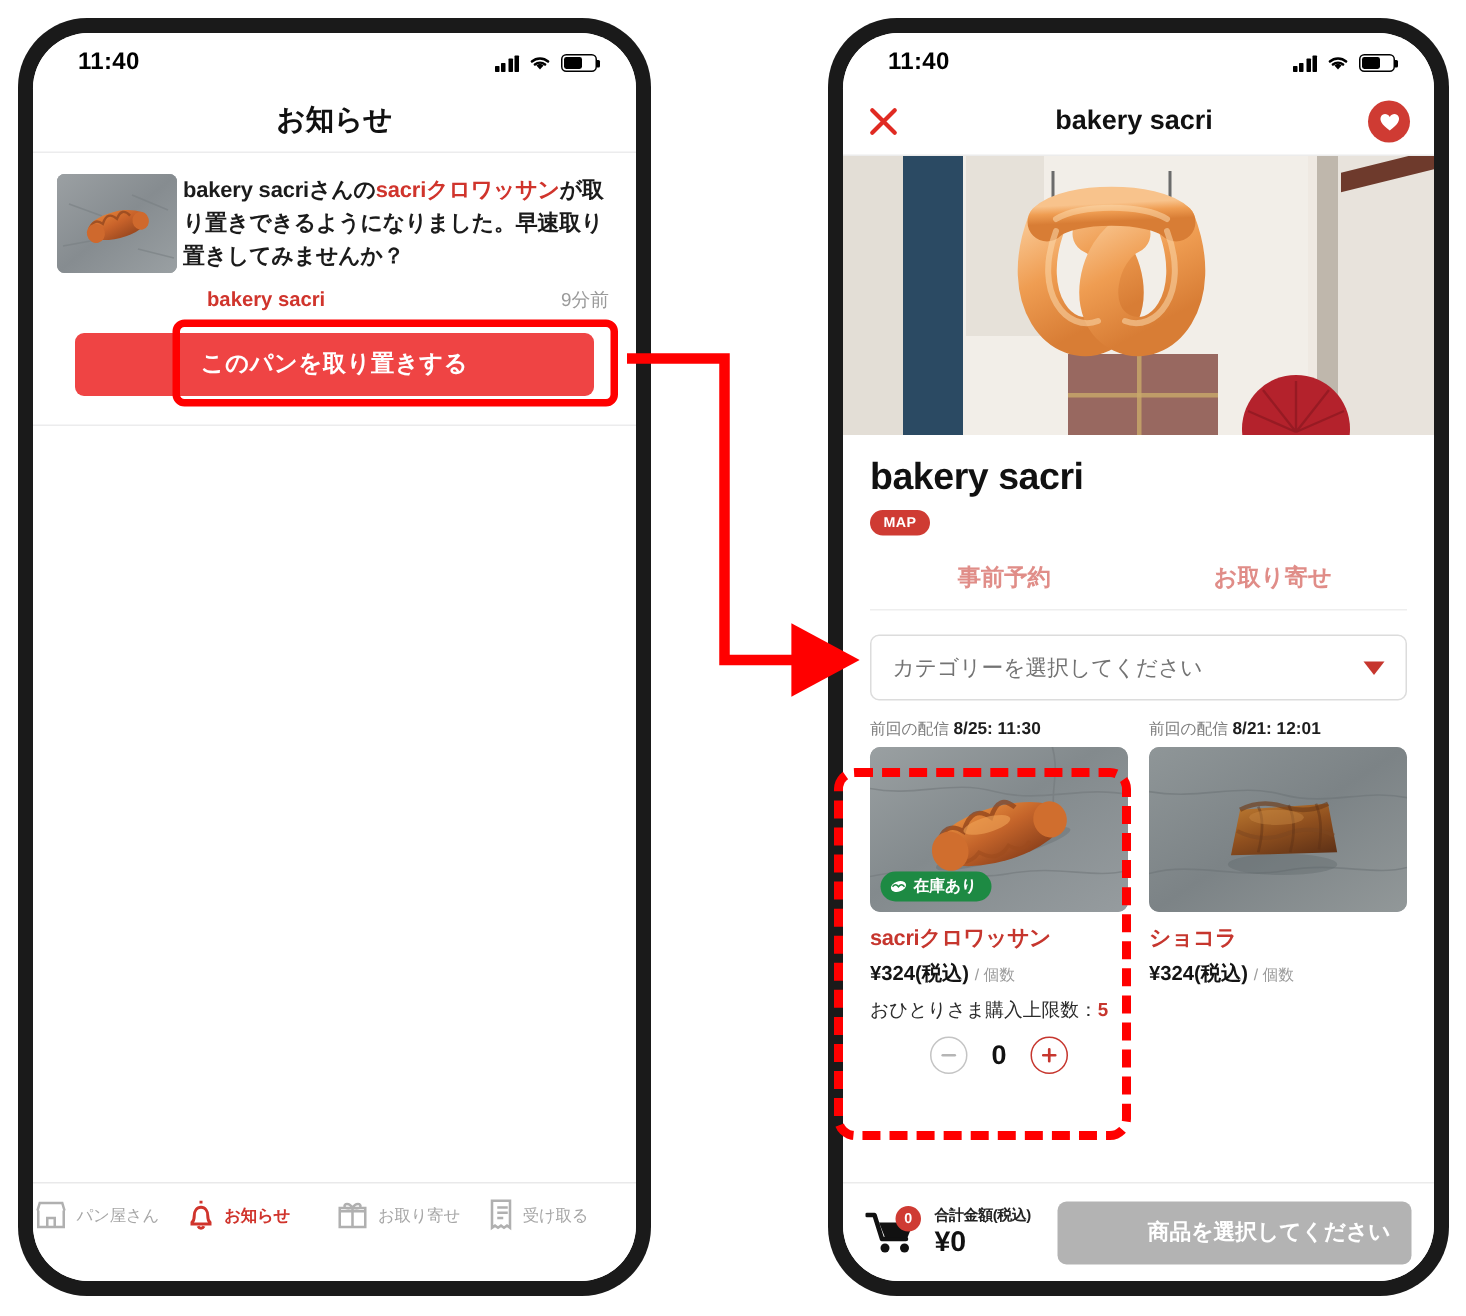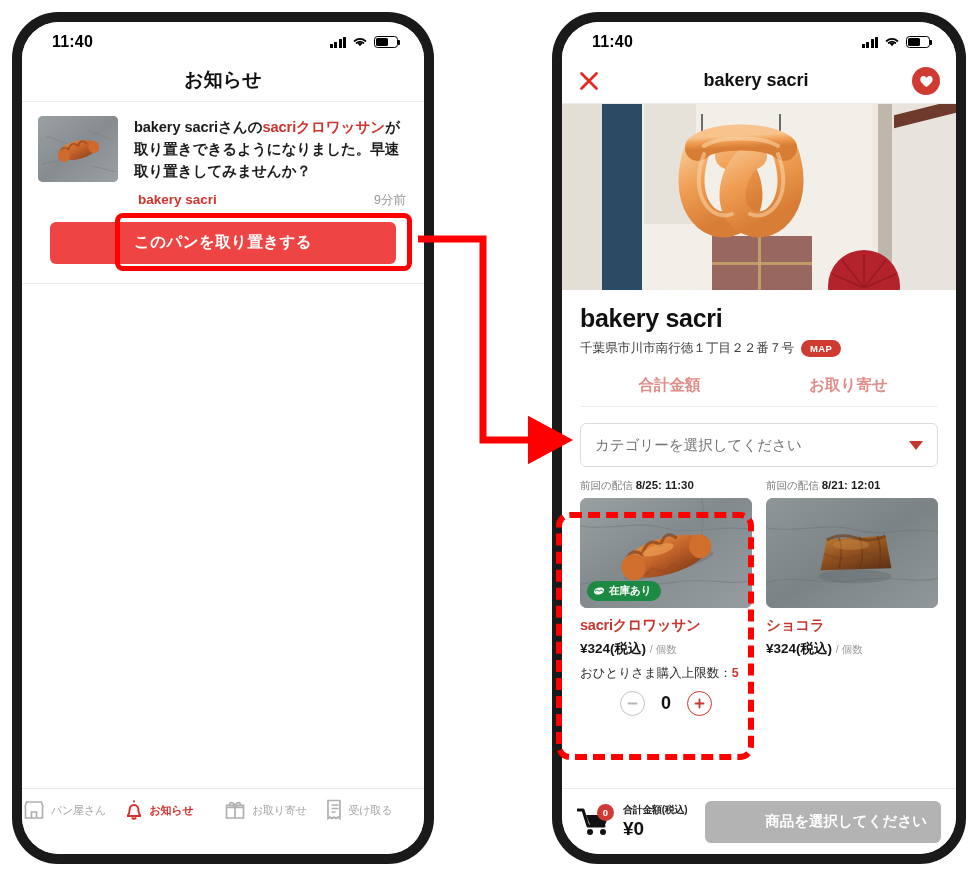--- a/index.html
+++ b/index.html
@@ -50,21 +50,21 @@
   .batt span { display:block; height:100%; width:62%; background:#000; border-radius:1.6px; }
 
   
   .nav-title {
     flex: 0 0 44px; display:flex; align-items:center; justify-content:center;
     font-size: 19px; font-weight: 700; color:#111; background:#fff;
     border-bottom: 1px solid #ececed;
   }
   .notif-list { flex: 1 1 auto; background:#fff; overflow:hidden; position: relative; }
   .notif-item { padding: 14px 16px 10px 16px; border-bottom: 1px solid #ececed; }
-  .notif-top { display:flex; gap: 16px; }
+  .notif-top { display:flex; gap: 4px; }
   .notif-thumb {
     width: 80px; height: 66px; flex: 0 0 80px; border-radius: 5px; overflow: hidden;
     background: #8c9094;
   }
   .notif-thumb svg { display:block; width:100%; height:100%; }
   .notif-text {
     font-size: 14.6px; line-height: 1.52; font-weight: 700; color:#1b1b1b;
     letter-spacing: -0.1px;
   }
   .notif-text .hl { color: #d0342c; }
@@ -373,26 +373,25 @@
             <path d="M142 50 C126 92 150 118 170 110"></path>
             <path d="M216 50 C232 92 208 118 188 110"></path>
             <path d="M142 42 C158 32 200 32 216 42"></path>
           </g>
         </svg>
       </div>
 
       <div class="shop-body">
         <div class="shop-name">bakery sacri</div>
         <div class="shop-addr-row">
-          <span class="shop-addr">千葉県市川市南行徳１丁目２２番７号</span>
           <span class="map-pill">MAP</span>
         </div>
 
         <div class="tabs">
-          <div class="stab">合計金額</div>
+          <div class="stab">事前予約</div>
           <div class="stab">お取り寄せ</div>
         </div>
 
         <div class="select-box">
           <span class="ph">カテゴリーを選択してください</span>
           <span class="caret"></span>
         </div>
 
         <div class="grid">
 

